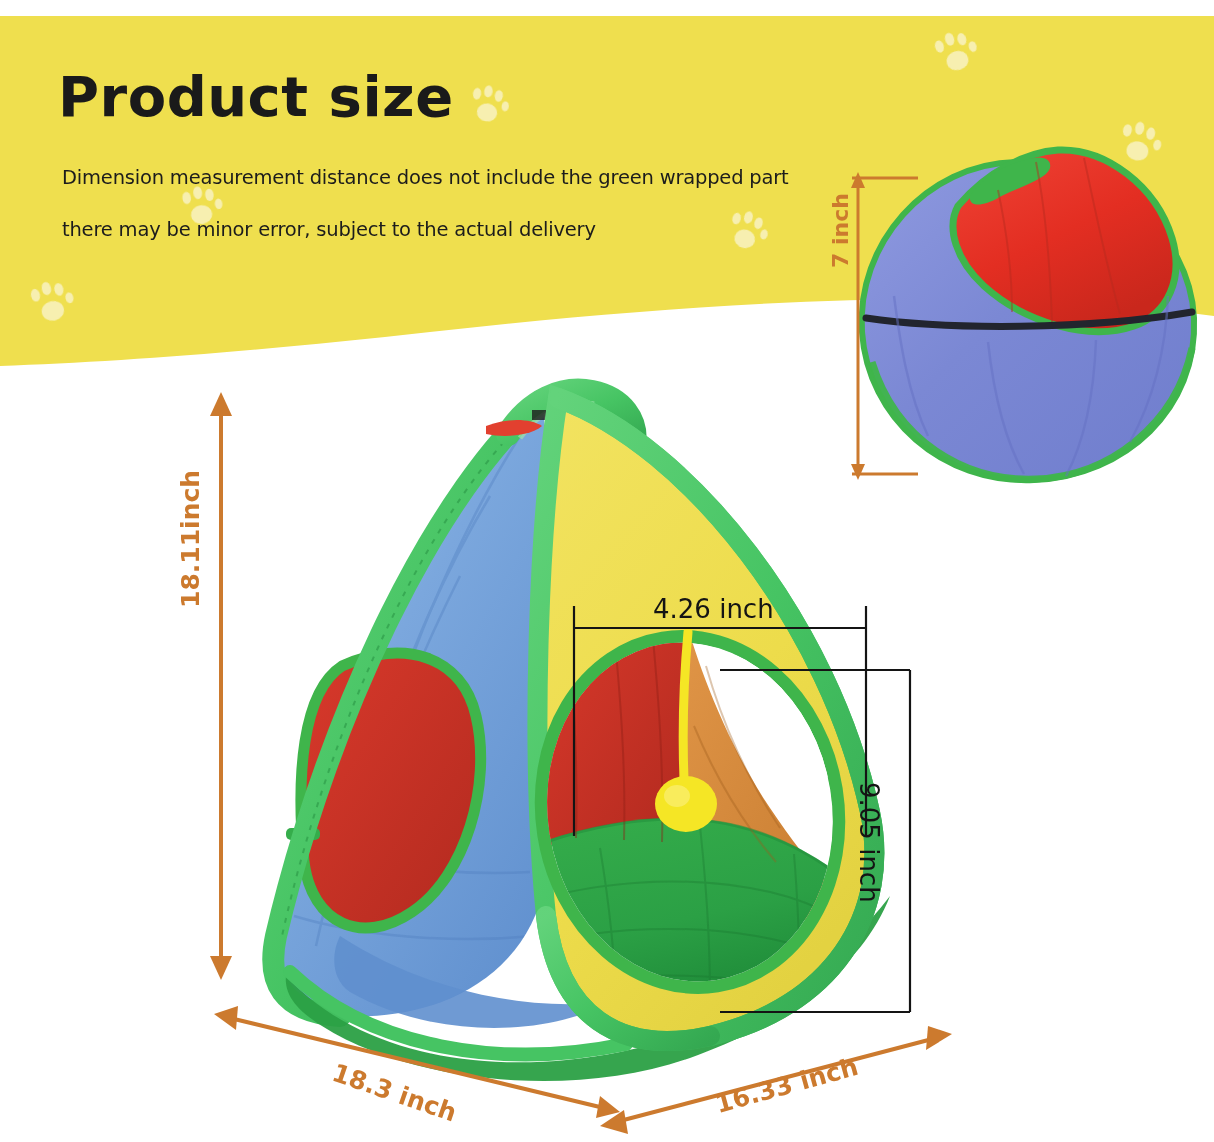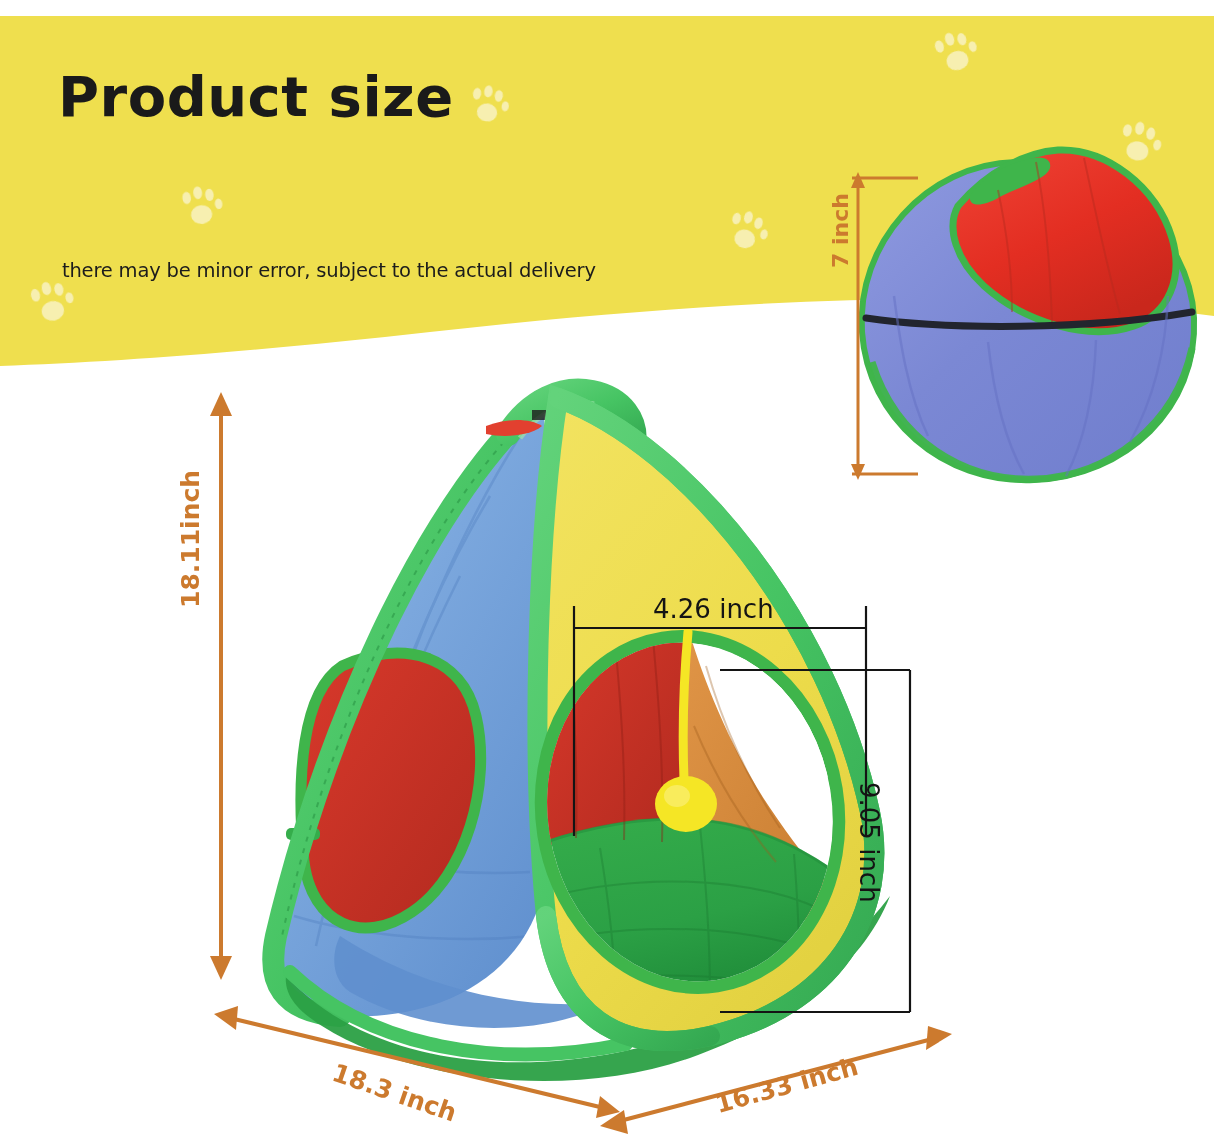--- a/index.html
+++ b/index.html
@@ -18,21 +18,21 @@
     left:58px;top:48px;width:700px;
     font-family:"DejaVu Sans", sans-serif;
     font-size:56px;line-height:66px;font-weight:700;color:#1a1a1a;
     letter-spacing:0.5px;
   }
   .subtitle{
     font-family:"DejaVu Sans", sans-serif;
     font-size:19.5px;color:#1c1c1c;letter-spacing:-0.2px;white-space:nowrap;
   }
   #subtitle-1{left:62px;top:150px;}
-  #subtitle-2{left:62px;top:202px;margin-top:41px;}
+  #subtitle-2{left:62px;top:202px;}
 
   
   .dim-orange{
     font-family:"DejaVu Sans", sans-serif;
     color:#cc7a2e;font-weight:600;white-space:nowrap;
   }
   .dim-black{
     font-family:"DejaVu Sans", sans-serif;
     color:#141414;font-weight:400;white-space:nowrap;
   }
@@ -128,20 +128,21 @@
           <ellipse cx="48" cy="17" rx="4.6" ry="6.4"></ellipse>
           <ellipse cx="26" cy="28" rx="13" ry="11.5"></ellipse>
         </g>
 
         <g transform="translate(205,178) scale(0.0001)"></g>
       </g>
     </svg>
   </div>
 
   <div class="abs" id="page-title">Product size</div>
+  <div class="abs subtitle" id="subtitle-1">Dimension measurement distance does not include the green wrapped part</div>
   <div class="abs subtitle" id="subtitle-2">there may be minor error, subject to the actual delivery</div>
 
   <svg class="abs" style="left:838px;top:130px;" width="376" height="360" viewBox="0 0 376 360">
     <defs>
       <linearGradient id="bagBlue" x1="0" y1="0" x2="1" y2="1">
         <stop offset="0%" stop-color="#8f9ae0"></stop>
         <stop offset="45%" stop-color="#7b88d4"></stop>
         <stop offset="100%" stop-color="#6f7dcd"></stop>
       </linearGradient>
       <linearGradient id="bagRed" x1="0" y1="0" x2="0.6" y2="1">

